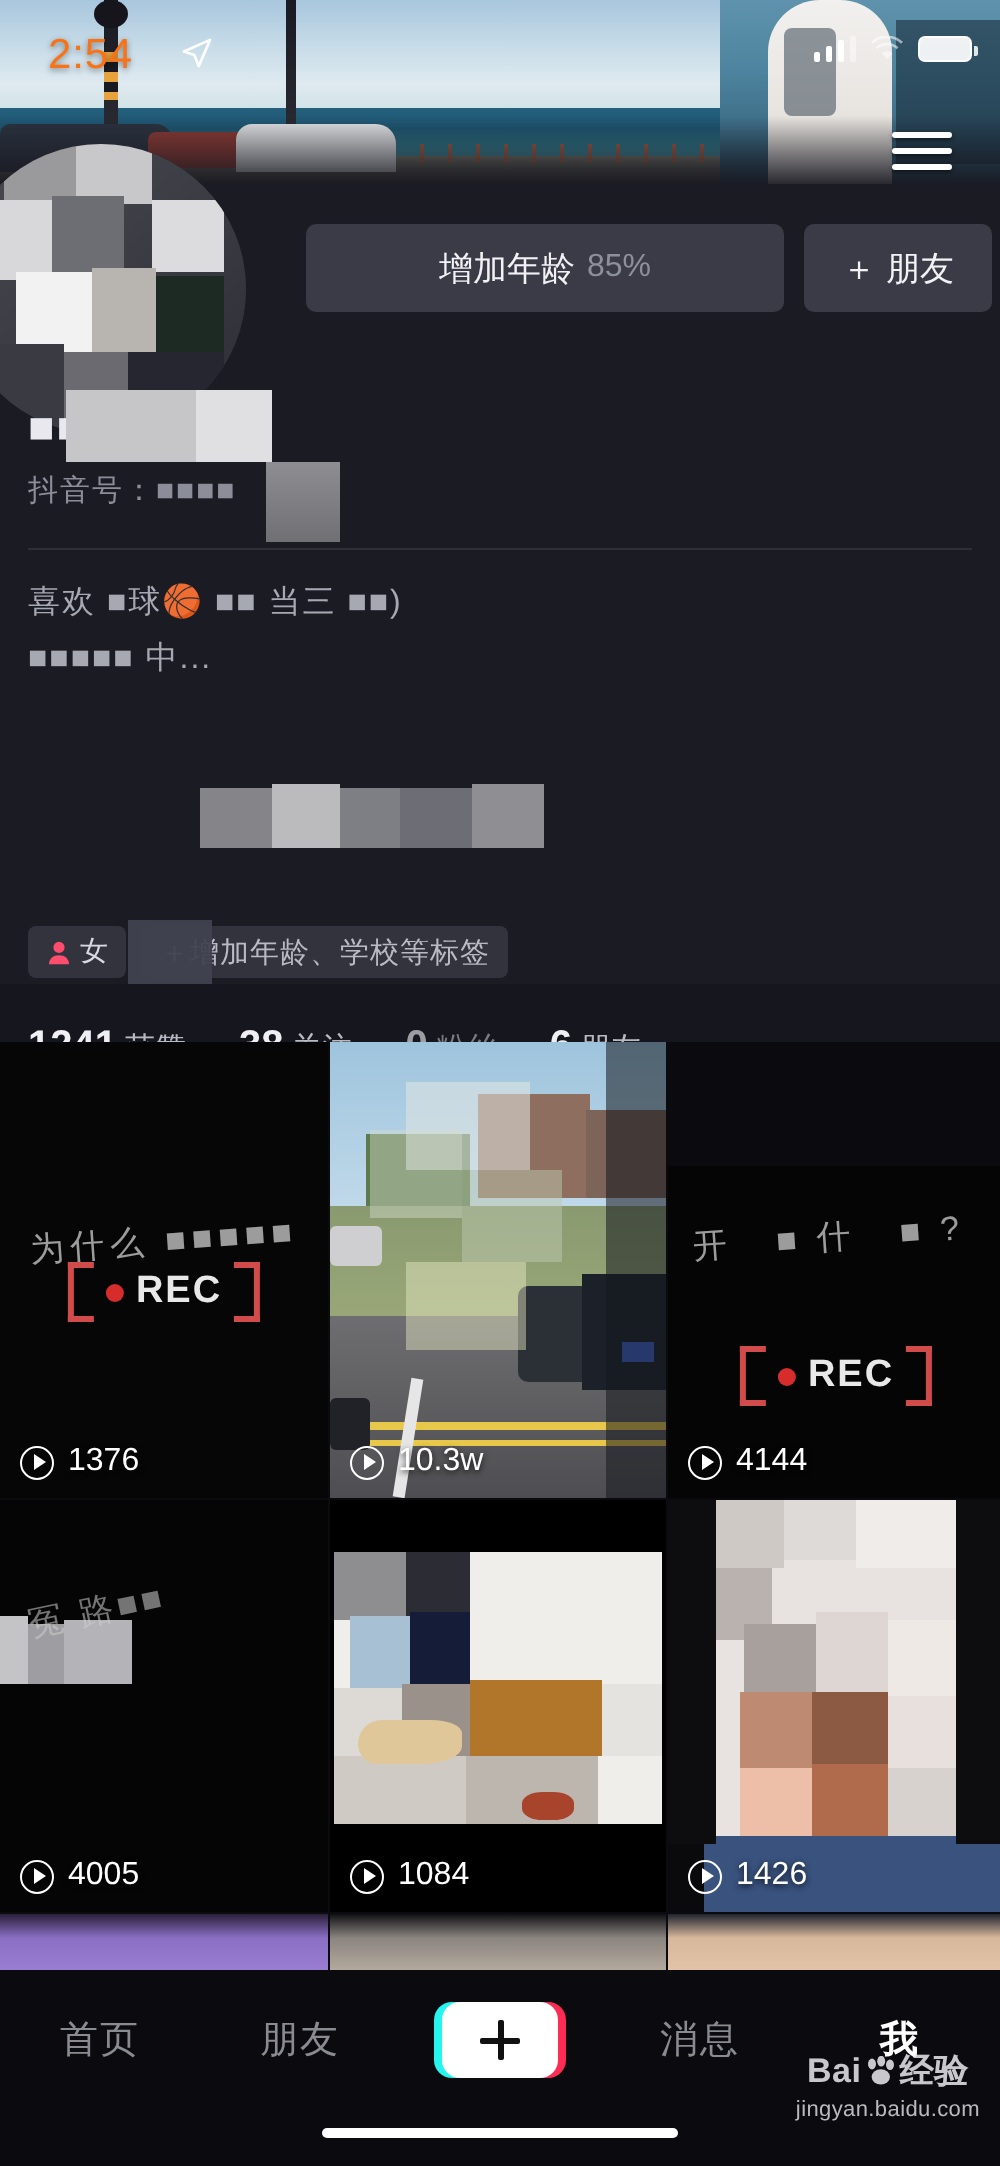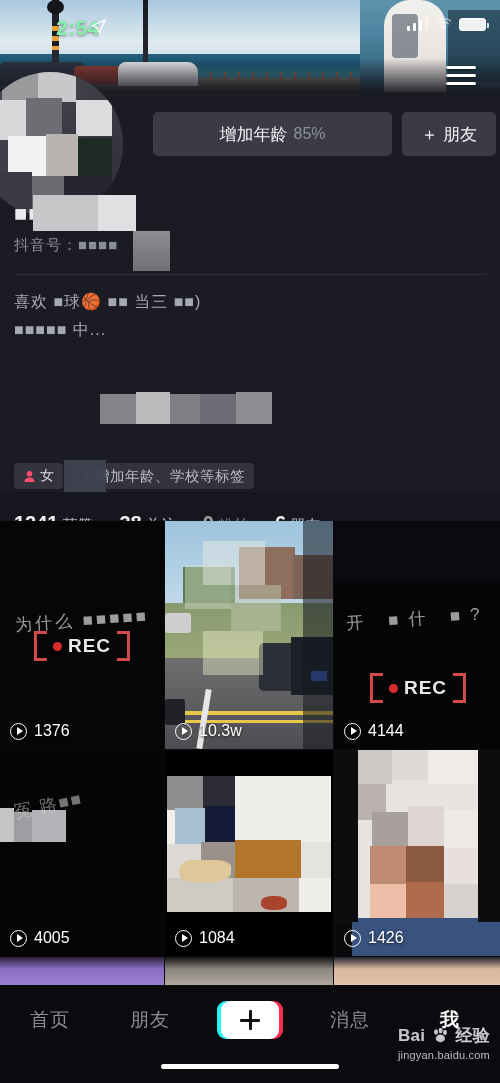--- a/index.html
+++ b/index.html
@@ -36,22 +36,22 @@
   .cov-person{position:absolute;right:54px;top:0;width:62px;height:92px;border-radius:26px 26px 0 0;
     background:linear-gradient(180deg,#f2f0ee 0%,#e9e6e2 55%,#dcd8d4 100%);}
   .cov-person::before{content:"";position:absolute;left:8px;top:14px;width:26px;height:44px;background:rgba(40,55,70,.5);border-radius:4px;}
   .cov-car{position:absolute;left:0;top:62px;width:86px;height:24px;background:#2b3340;border-radius:5px 8px 0 0;}
   .cov-car2{position:absolute;left:118px;top:62px;width:80px;height:24px;background:#e4e6e8;border-radius:8px 10px 0 0;}
   .cov-car3{position:absolute;left:74px;top:66px;width:52px;height:18px;background:#8e3b34;border-radius:4px;}
   .cov-scrim{position:absolute;left:0;right:0;bottom:0;height:34px;background:linear-gradient(180deg,rgba(22,22,30,0),rgba(22,22,30,.9));}
 
   
   .statusbar{position:absolute;left:0;top:0;width:500px;height:50px;z-index:6;}
-  .sb-time{position:absolute;left:24px;top:16px;font-size:21px;font-weight:bold;letter-spacing:.4px;
-    color:#86efac;text-shadow:0 1px 3px rgba(0,0,0,.45);margin-left:32px;}
+  .sb-time{position:absolute;left:24px;top:16px;font-size:21px;font-weight:normal;letter-spacing:.4px;
+    color:#f97316;text-shadow:0 1px 3px rgba(0,0,0,.45);}
   .sb-loc{position:absolute;left:91px;top:19px;width:15px;height:15px;}
   .sb-right{position:absolute;right:14px;top:18px;display:flex;align-items:flex-end;gap:7px;}
   .sig{display:flex;align-items:flex-end;gap:2.5px;height:13px;}
   .sig i{display:block;width:3.5px;background:#fff;border-radius:1px;}
   .sig i:nth-child(1){height:5px;} .sig i:nth-child(2){height:8px;}
   .sig i:nth-child(3){height:11px;} .sig i:nth-child(4){height:13px;opacity:.45;}
   .wifi{width:17px;height:13px;opacity:.55;}
   .batt{width:27px;height:13px;border:1.6px solid rgba(255,255,255,.9);border-radius:3.5px;position:relative;background:rgba(255,255,255,.92);}
   .batt::after{content:"";position:absolute;right:-4px;top:3.5px;width:2.2px;height:5px;background:rgba(255,255,255,.85);border-radius:0 1px 1px 0;}
   .hamburger{position:absolute;right:24px;top:63px;width:30px;height:24px;z-index:7;
@@ -132,21 +132,21 @@
   .plusbtn{width:58px;height:38px;border-radius:9px;background:#fff;position:relative;
     display:flex;align-items:center;justify-content:center;}
   .plusbtn::before{content:"";position:absolute;left:-4px;top:0;width:12px;height:38px;border-radius:9px 0 0 9px;background:#26f4ee;z-index:-1;}
   .plusbtn::after{content:"";position:absolute;right:-4px;top:0;width:12px;height:38px;border-radius:0 9px 9px 0;background:#fe2c55;z-index:-1;}
   .plusglyph{position:relative;width:20px;height:20px;}
   .plusglyph::before,.plusglyph::after{content:"";position:absolute;background:#111;border-radius:1px;}
   .plusglyph::before{left:0;top:8.5px;width:20px;height:3.2px;}
   .plusglyph::after{left:8.5px;top:0;width:3.2px;height:20px;}
   .homebar{position:absolute;left:50%;transform:translateX(-50%);bottom:14px;width:178px;height:5px;border-radius:3px;background:#fff;}
   .watermark{position:absolute;right:10px;bottom:22px;text-align:right;opacity:.85;}
-  .wm-top{font-size:17px;font-weight:bold;color:#e9e9ee;letter-spacing:.3px;display:flex;align-items:center;gap:1px;justify-content:space-between;}
+  .wm-top{font-size:17px;font-weight:bold;color:#e9e9ee;letter-spacing:.3px;display:flex;align-items:center;gap:1px;justify-content:center;}
   .wm-paw{width:17px;height:15px;}
   .wm-bot{font-size:11px;color:#d8d8de;letter-spacing:.2px;margin-top:2px;}
 </style>
 </head>
 <body>
 
 <div class="phone">
 
   <div class="cover">
     <div class="cov-sky"></div>

